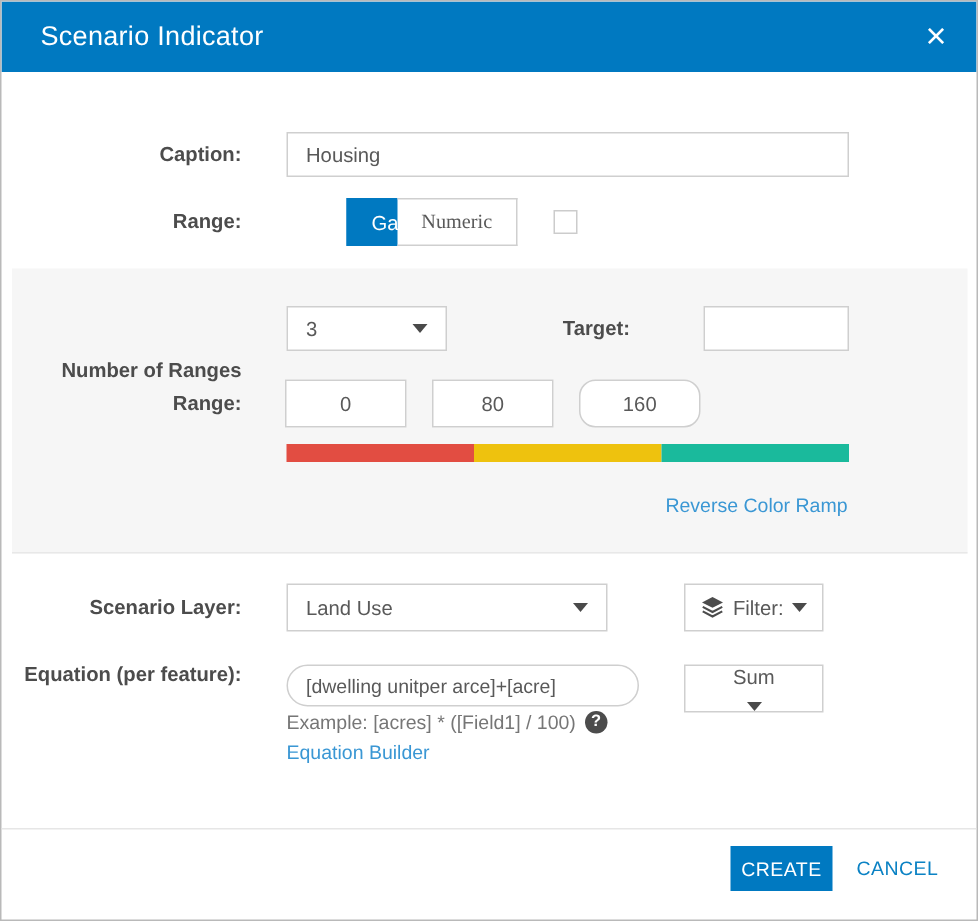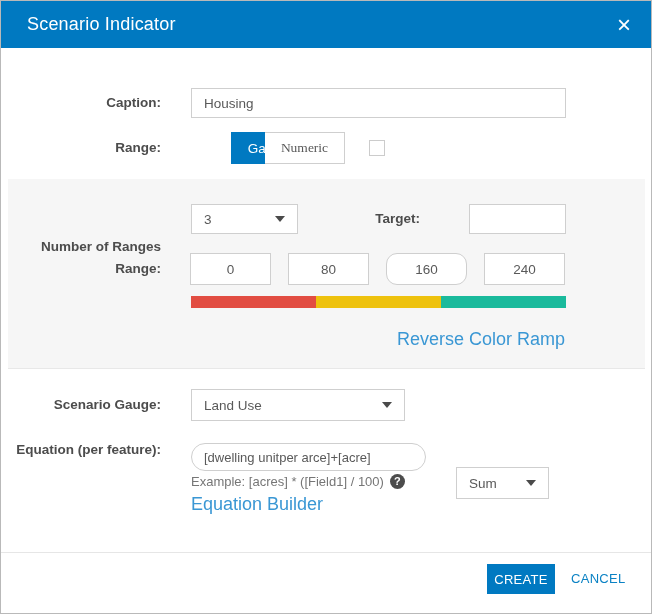--- a/index.html
+++ b/index.html
@@ -38,21 +38,21 @@
     position:absolute; background:#fff; border:1px solid #cfcfcf;
     display:flex; align-items:center; font-size:13.5px; color:#595959;
     padding:0 12px; cursor:pointer;
   }
   .dropdown .val { flex:1; text-align:left; }
   .tri {
     width:0; height:0; border-left:5px solid transparent;
     border-right:5px solid transparent; border-top:6px solid #4a4a4a;
     flex:none;
   }
-  .link { color:#3a97d4; font-size:18px; cursor:pointer; text-decoration:none; }
+  .link { color:#3a97d4; font-size:13px; cursor:pointer; text-decoration:none; }
 
   
   .caption-label { top:87px; line-height:30px; }
   .caption-input { left:190px; top:87px; width:375px; height:30px; }
 
   
   .type-label { top:131px; line-height:32px; }
   .seg-btn {
     position:absolute; top:131px; height:32px; font-size:13.5px;
     display:flex; align-items:center; justify-content:center; cursor:pointer;
@@ -92,21 +92,21 @@
   .filter-btn {
     position:absolute; left:455px; top:388px; width:93px; height:32px;
     background:#fff; border:1px solid #cfcfcf; display:flex; align-items:center;
     justify-content:center; gap:6px; font-size:13.5px; color:#595959; cursor:pointer;
   }
   .layers-icon { width:16px; height:16px; flex:none; }
 
   
   .equation-label { top:440px; line-height:17px; }
   .equation-input { left:190px; top:442px; width:235px; height:28px; font-size:13px;border-radius:14px; }
-  .sum-dropdown { left:455px; top:466px; width:93px; height:32px; }
+  .sum-dropdown { left:455px; top:442px; width:93px; height:32px;flex-direction:column; }
   .example-text {
     position:absolute; left:190px; top:473px; font-size:13px; color:#767676;
     display:flex; align-items:center; gap:6px;
   }
   .help-icon {
     width:15px; height:15px; border-radius:50%; background:#4c4c4c; color:#fff;
     font-size:11px; line-height:15px; text-align:center; display:inline-block;
     font-weight:bold; cursor:pointer;
   }
   .builder-link { position:absolute; left:190px; top:493px; }
@@ -148,34 +148,42 @@
       <span class="tri"></span>
     </div>
 
     <div class="flabel target-label">Target:</div>
     <input class="tbox target-input" type="text" value="" style="">
 
     <div class="flabel range-label">Range:</div>
     <input class="tbox range-input ri-0" type="text" value="0" style="">
     <input class="tbox range-input ri-1" type="text" value="80" style="">
     <input class="tbox range-input ri-2" type="text" value="160" style="">
-    <input class="tbox range-input ri-3" type="text" value="240" style="">
 
     <div class="ramp">
       <div class="seg" style="background-color: rgb(226, 77, 66);"></div>
       <div class="seg" style="background-color: rgb(238, 194, 14);"></div>
       <div class="seg" style="background-color: rgb(26, 186, 156);"></div>
     </div>
 
     <a class="link reverse-link">Reverse Color Ramp</a>
   </div>
 
-  <div class="flabel layer-label">Scenario Gauge:</div>
+  <div class="flabel layer-label">Scenario Layer:</div>
   <div class="dropdown layer-dropdown">
     <span class="val">Land Use</span>
+    <span class="tri"></span>
+  </div>
+  <div class="filter-btn">
+    <svg class="layers-icon" viewBox="0 0 16 16">
+      <path d="M8 1 L15 4.6 8 8.2 1 4.6 Z" fill="#4c4c4c"></path>
+      <path d="M1.5 7.6 L8 11 14.5 7.6" fill="none" stroke="#4c4c4c" stroke-width="1.4"></path>
+      <path d="M1.5 10.6 L8 14 14.5 10.6" fill="none" stroke="#4c4c4c" stroke-width="1.4"></path>
+    </svg>
+    <span>Filter:</span>
     <span class="tri"></span>
   </div>
 
   <div class="flabel equation-label">Equation (per feature):</div>
   <input class="tbox equation-input" type="text" value="[dwelling unitper arce]+[acre]" style="">
   <div class="dropdown sum-dropdown">
     <span class="val">Sum</span>
     <span class="tri"></span>
   </div>
   <div class="example-text">

